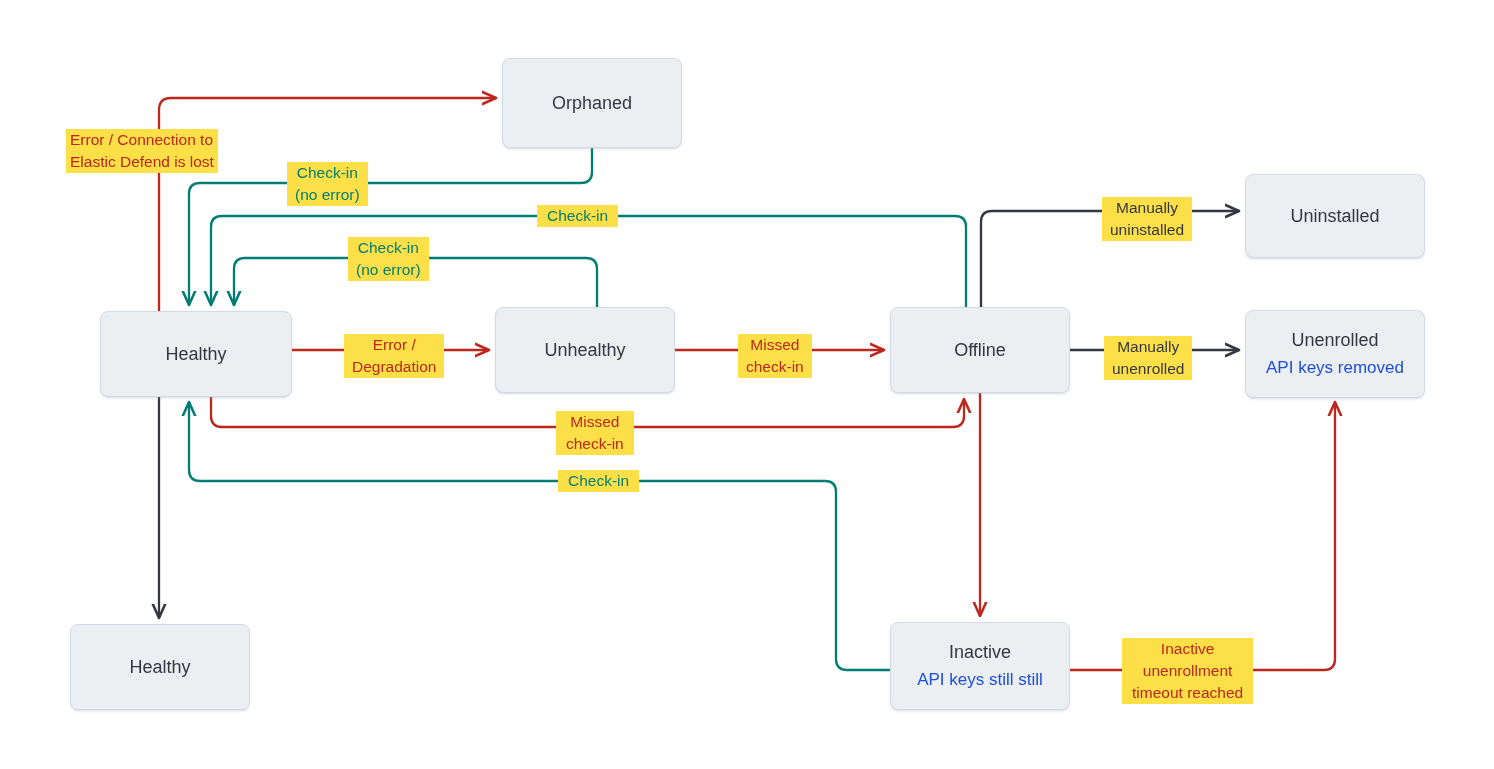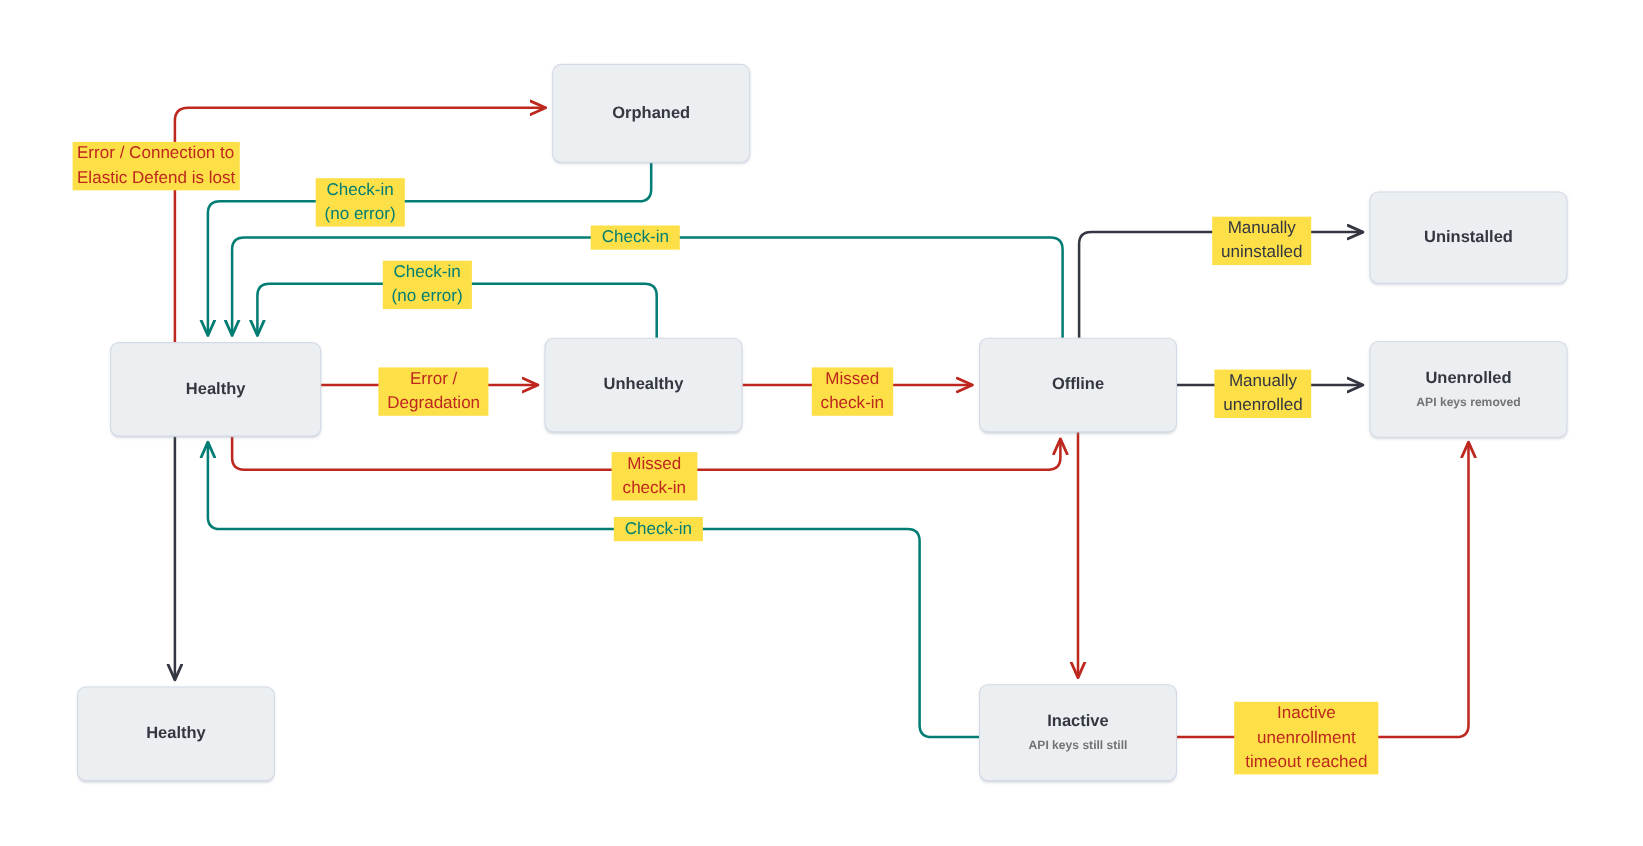--- a/index.html
+++ b/index.html
@@ -5,22 +5,22 @@
   html,body{margin:0;padding:0;background:#ffffff;}
   body{width:1494px;height:769px;overflow:hidden;
        font-family:"Liberation Sans","DejaVu Sans",sans-serif;}
   #stage{position:relative;width:1494px;height:769px;background:#fff;}
   svg.layer{position:absolute;left:0;top:0;width:1494px;height:769px;}
 
   .node{position:absolute;box-sizing:border-box;
         background:#ECEFF1;border:1px solid #D3DAE6;border-radius:8px;
         display:flex;flex-direction:column;align-items:center;justify-content:center;
         box-shadow:0 2px 2px -1px rgba(152,162,179,.30),0 1px 5px -2px rgba(152,162,179,.30);}
-  .node .ttl{font-size:15px;font-weight:bold;color:#343741;line-height:1.25;}
-  .node .sub{font-size:11px;font-weight:bold;color:#737373;line-height:1.3;margin-top:5px;}
+  .node .ttl{font-size:18px;font-weight:normal;color:#343741;line-height:1.25;}
+  .node .sub{font-size:17px;font-weight:normal;color:#1d4ed8;line-height:1.3;margin-top:5px;}
 
   .lbl{position:absolute;font-size:15.5px;line-height:1.42;text-align:center;
        white-space:pre;background:#fde047;}
   .lbl.red{color:#BD271E;}
   .lbl.grn{color:#017D73;}
   .lbl.blk{color:#343741;}
   .lbl.lft{text-align:left;}
 </style>
 </head>
 <body>

